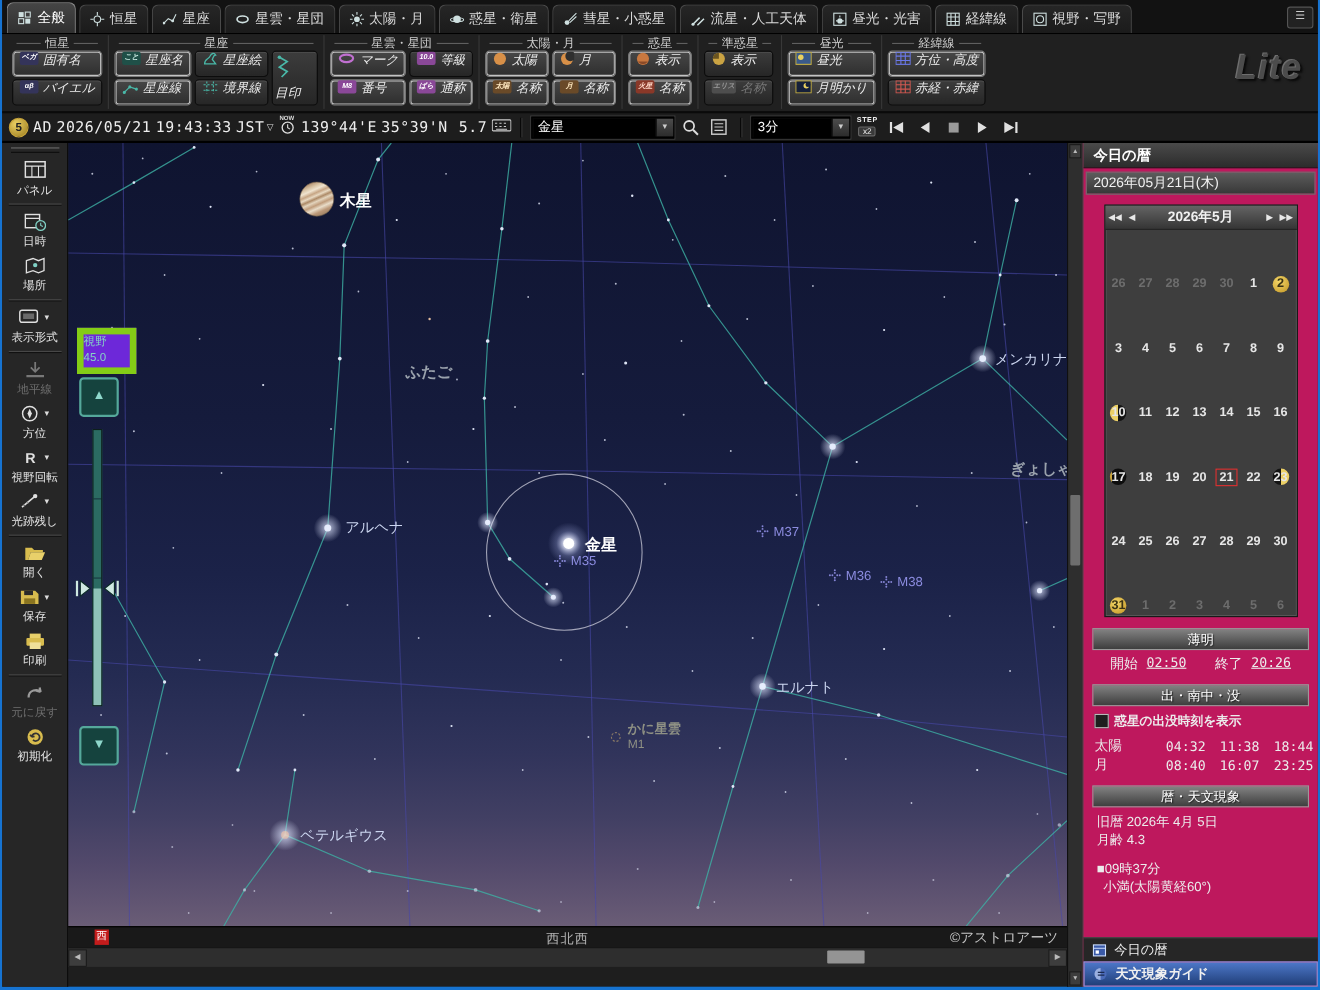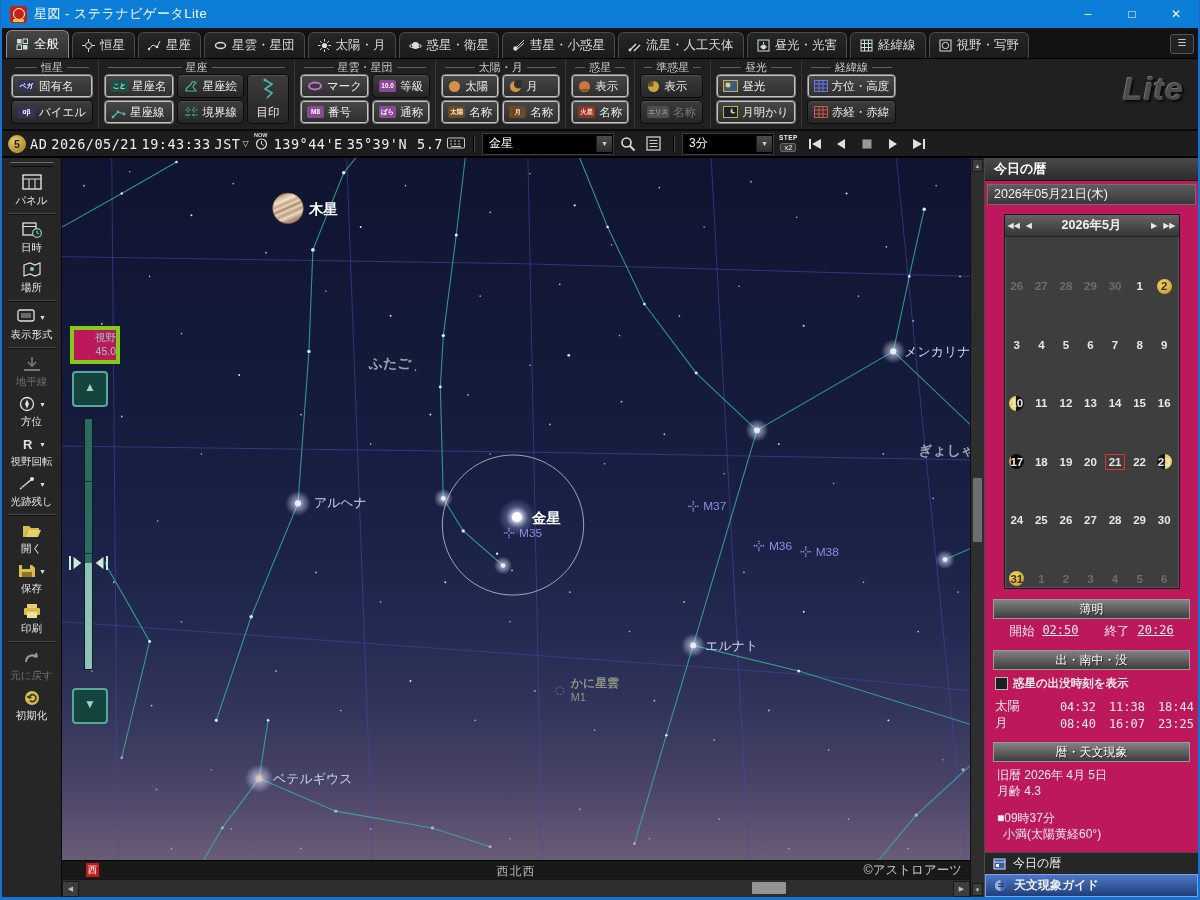--- a/index.html
+++ b/index.html
@@ -22,22 +22,22 @@
   .menubtn{margin-left:auto;margin-bottom:4px;width:22px;height:18px;border:1px solid #555;border-radius:3px;color:#ccc;font-size:10px;line-height:16px;text-align:center;background:#222;}
   
   .ribbon{height:67px;background:#202020;display:flex;padding:1px 4px 2px 4px;flex:none;position:relative;border-bottom:2px solid #0a0a0a;}
   .rgroup{display:flex;flex-direction:column;padding:0 5px;}
   .rgroup+.rgroup{border-left:1px solid #383838;}
   .rghead{display:flex;align-items:center;height:14px;}
   .rghead .hline{flex:1;height:1px;background:#5f5f5f;margin:0 4px;min-width:8px;}
   .rglabel{font-size:11px;color:#cfcfcf;white-space:nowrap;}
   .rgbody{display:flex;gap:3px;align-items:flex-start;}
   .rcol{display:flex;flex-direction:column;gap:2px;}
-  .rbtn{display:flex;align-items:center;gap:4px;height:22px;padding:0 6px;border-radius:4px;background:linear-gradient(#3c3c3c,#262626);
-    border:1px solid #0c0c0c;color:#ededed;font-size:11.5px;white-space:nowrap;box-shadow:inset 0 1px 0 #4f4f4f;}
+  .rbtn{display:flex;align-items:flex-start;gap:4px;height:22px;padding:0 6px;border-radius:4px;background:linear-gradient(#3c3c3c,#262626);
+    border:1px solid #0c0c0c;color:#ededed;font-size:11.5px;white-space:nowrap;box-shadow:inset 0 1px 0 #4f4f4f;font-style:italic;}
   .rbtn.pressed{box-shadow:inset 0 0 0 1px #c4c4c4;border-color:#7d7d7d;background:linear-gradient(#474747,#2e2e2e);}
   .rbtn.disabled{color:#777;}
   .rbtn.tall{flex-direction:column;height:48px;width:36px;justify-content:center;gap:3px;padding:0 2px;}
   .chip{display:inline-flex;align-items:center;justify-content:center;min-width:15px;height:12px;border-radius:2px;font-size:6.5px;font-weight:bold;padding:0 1px;flex:none;line-height:1;}
   .litelogo{position:absolute;right:14px;top:12px;font-size:32px;font-weight:bold;font-style:italic;color:#4c4c4c;
     text-shadow:-1px -1px 0 #6e6e6e,2px 2px 2px #0a0a0a;letter-spacing:1px;}
   
   .cbar{height:25px;background:#1d1d1d;border-bottom:2px solid #000;display:flex;align-items:center;flex:none;color:#eee;gap:4px;padding:0 6px;}
   .badge5{width:16px;height:16px;border-radius:50%;background:radial-gradient(circle at 35% 30%,#ecd063,#9a7b1e);border:1px solid #c9a53a;
     color:#222;font-size:10.5px;font-weight:bold;text-align:center;line-height:16px;flex:none;}
@@ -66,22 +66,22 @@
   .chartcol{width:908px;display:flex;flex-direction:column;position:relative;flex:none;}
   .sky{width:908px;height:712px;display:block;}
   .strip{height:18px;background:#191919;border-top:1px solid #000;position:relative;color:#b4b4b4;font-size:12px;}
   .dirwest{position:absolute;left:24px;top:2px;width:13px;height:14px;background:#c41c1c;color:#fff;font-size:9.5px;text-align:center;line-height:14px;}
   .dirlabel{position:absolute;left:0;right:0;text-align:center;top:2px;letter-spacing:1px;}
   .copyr{position:absolute;right:8px;top:1px;color:#c6c6c6;font-size:12.5px;}
   .hscroll{height:17px;background:#2e2e2e;border-top:1px solid #151515;position:relative;}
   .harrow{position:absolute;top:1px;width:15px;height:14px;background:#3d3d3d;border:1px solid #1a1a1a;color:#bbb;font-size:7px;text-align:center;line-height:14px;}
   .hthumb{position:absolute;top:2px;left:690px;width:34px;height:12px;background:#949494;border-radius:1px;}
   
-  .fovbox{position:absolute;left:8px;top:168px;width:42px;height:30px;background:#be185d;border:4px solid #84cc16;color:#86d2c4;
-    font-size:10.5px;text-align:right;line-height:14px;z-index:5;}
+  .fovbox{position:absolute;left:8px;top:168px;width:42px;height:30px;background:#6d28d9;border:6px solid #84cc16;color:#86d2c4;
+    font-size:10.5px;text-align:left;line-height:14px;z-index:5;}
   .sqbtn{position:absolute;left:10px;width:32px;height:32px;background:#15433e;border:2px solid #55a89b;border-radius:4px;color:#8fd8cc;
     font-size:12px;text-align:center;line-height:28px;z-index:5;}
   .slidetrack{position:absolute;left:22px;top:260px;width:9px;height:252px;background:#2b6b62;border:1px solid #0d1f1c;z-index:4;box-sizing:border-box;}
   .slidetrack .lower{position:absolute;left:0;right:0;bottom:0;height:106px;background:#8ec2b8;}
   .slidetrack .tick{position:absolute;left:0;right:0;height:1px;background:#123;opacity:.7;}
   .shandle{position:absolute;top:395px;z-index:6;}
   
   .vscroll{width:13px;background:#2e2e2e;border-left:1px solid #101010;position:relative;flex:none;}
   .varrow{position:absolute;left:1px;width:11px;height:13px;background:#3d3d3d;border:1px solid #1a1a1a;color:#bbb;font-size:6px;text-align:center;line-height:13px;box-sizing:border-box;}
   .vthumb{position:absolute;left:2px;top:320px;width:9px;height:64px;background:#6e6e6e;border-radius:1px;}
@@ -118,29 +118,20 @@
   .phen .ev{margin-top:12px;}
   .sbspacer{flex:1;}
   .sbtab{height:21px;display:flex;align-items:center;gap:6px;padding-left:8px;color:#f0f0f0;font-size:12px;border-top:1px solid #4a4a4a;background:#262626;flex:none;}
   .sbtab.active{background:linear-gradient(#4d77c8,#203e78);border:1px solid #7aa0e8;font-weight:bold;}
   svg text{font-family:"Liberation Sans","DejaVu Sans",sans-serif;}
 </style>
 </head>
 <body>
 
 <div class="win">
-  <div class="titlebar">
-    <div class="appicon"></div>
-    <div class="wtitle">星図 - ステラナビゲータLite</div>
-    <div class="wbtns">
-      <div class="wbtn">–</div>
-      <div class="wbtn">□</div>
-      <div class="wbtn">✕</div>
-    </div>
-  </div>
 
   <div class="tabbar" id="tabbar">
       <div class="tab active">
         <span style="display: inline-flex;">
           <svg width="13" height="13" viewBox="0 0 13 13">
             <rect x="1" y="1" width="4.5" height="4.5" fill="#cfe0e0"></rect>
             <rect x="7" y="1" width="4.5" height="4.5" fill="none" stroke="#cfe0e0"></rect>
             <rect x="1" y="7" width="4.5" height="4.5" fill="none" stroke="#cfe0e0"></rect>
             <rect x="7" y="7" width="4.5" height="4.5" fill="#cfe0e0"></rect>
           </svg>

